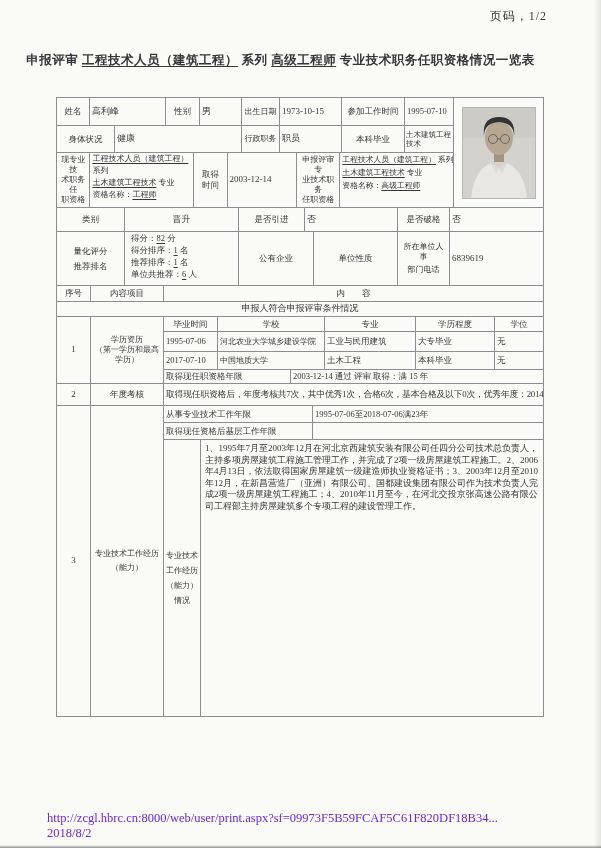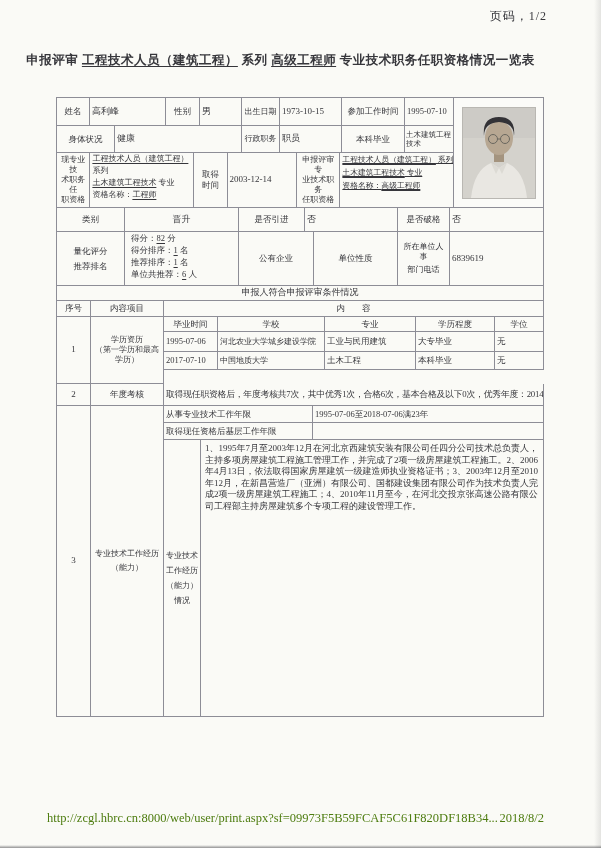--- a/index.html
+++ b/index.html
@@ -14,25 +14,25 @@
   .tbl{position:absolute;left:56px;top:97px;width:487px;border-top:1px solid var(--bc);border-left:1px solid var(--bc);font-size:9px;line-height:1.25;}
   .tr{display:flex;}
   .flexrow{display:flex;}
   .td{border-right:1px solid var(--bc);border-bottom:1px solid var(--bc);box-sizing:border-box;
       display:flex;align-items:center;justify-content:center;text-align:center;overflow:hidden;padding:0 2px;}
   .left{justify-content:flex-start;text-align:left;}
   .col{flex-direction:column;}
   .top{align-items:flex-start;}
   .f8{font-size:8px;} .f85{font-size:8.5px;} .f75{font-size:7.5px;} .f78{font-size:7.8px;} .f9{font-size:9px;}
   .nw{white-space:nowrap;}
-  .lh12{line-height:12px;} .lh13{line-height:13px;text-decoration:underline;}
+  .lh12{line-height:12px;} .lh13{line-height:13px;}
   .photo-cell{background:#fbfbf8;}
   .photo-frame{width:74px;height:92px;border:1px solid #b9b7b2;box-sizing:border-box;}
   .para{display:block;text-align:left;padding:3px 4px;font-size:9px;line-height:11.5px;}
-  .footer{position:absolute;left:47px;top:811px;width:497px;display:flex;justify-content:space-between;font-size:12.5px;color:#4d7c0f;}
+  .footer{position:absolute;left:47px;top:811px;width:497px;display:flex;justify-content:space-between;font-size:12.5px;color:#6d28d9;flex-direction:column;}
   .edge-right{position:absolute;top:0;right:0;width:7px;height:100%;background:linear-gradient(to left,rgba(90,90,95,.14),rgba(0,0,0,0));}
   .edge-bottom{position:absolute;left:0;bottom:0;width:100%;height:3px;background:linear-gradient(to top,rgba(60,60,65,.55),rgba(0,0,0,0));}
 </style>
 </head>
 <body>
 
 <div class="page">
 
   <div class="page-num">页码，1/2</div>
 
@@ -131,28 +131,28 @@
       </div>
       <div class="td f85" style="width:75px">公有企业</div>
       <div class="td f85" style="width:84px">单位性质</div>
       <div class="td col f8" style="width:52px">
         <div>所在单位人事</div>
         <div style="margin-top:3px">部门电话</div>
       </div>
       <div class="td left f9" style="width:94px">6839619</div>
     </div>
 
-    <div class="tr" style="height:15px">
-      <div class="td f9" style="width:487px">申报人符合申报评审条件情况</div>
-    </div>
-
     <div class="tr" style="height:16px">
       <div class="td f85" style="width:34px">序号</div>
       <div class="td f85" style="width:73px">内容项目</div>
       <div class="td f85" style="width:380px">内　　容</div>
+    </div>
+
+    <div class="tr" style="height:15px">
+      <div class="td f9" style="width:487px">申报人符合申报评审条件情况</div>
     </div>
 
     <div class="flexrow">
       <div class="td f9" style="width:34px;height:67px">1</div>
       <div class="td col f8" style="width:73px;height:67px">
         <div>学历资历</div>
         <div>（第一学历和最高</div>
         <div>学历）</div>
       </div>
       <div style="width:380px">
@@ -170,20 +170,24 @@
           <div class="td left f85" style="width:79px">大专毕业</div>
           <div class="td left f85" style="width:49px">无</div>
         </div>
         <div class="tr" style="height:18px">
           <div class="td left f85 nw" style="width:54px">2017-07-10</div>
           <div class="td left f8 nw" style="width:107px">中国地质大学</div>
           <div class="td left f85 nw" style="width:91px">土木工程</div>
           <div class="td left f85" style="width:79px">本科毕业</div>
           <div class="td left f85" style="width:49px">无</div>
         </div>
+        <div class="tr" style="height:14px">
+          <div class="td left f85 nw" style="width:127px">取得现任职资格年限</div>
+          <div class="td left f85 nw" style="width:253px">2003-12-14 通过 评审 取得：满 15 年</div>
+        </div>
       </div>
     </div>
 
     <div class="tr" style="height:22px">
       <div class="td f9" style="width:34px">2</div>
       <div class="td f85" style="width:73px">年度考核</div>
       <div class="td left nw" style="width:380px;font-size:8.8px;letter-spacing:-0.2px">取得现任职资格后，年度考核共7次，其中优秀1次，合格6次，基本合格及以下0次，优秀年度：2014年</div>
     </div>
 
     <div class="flexrow">

